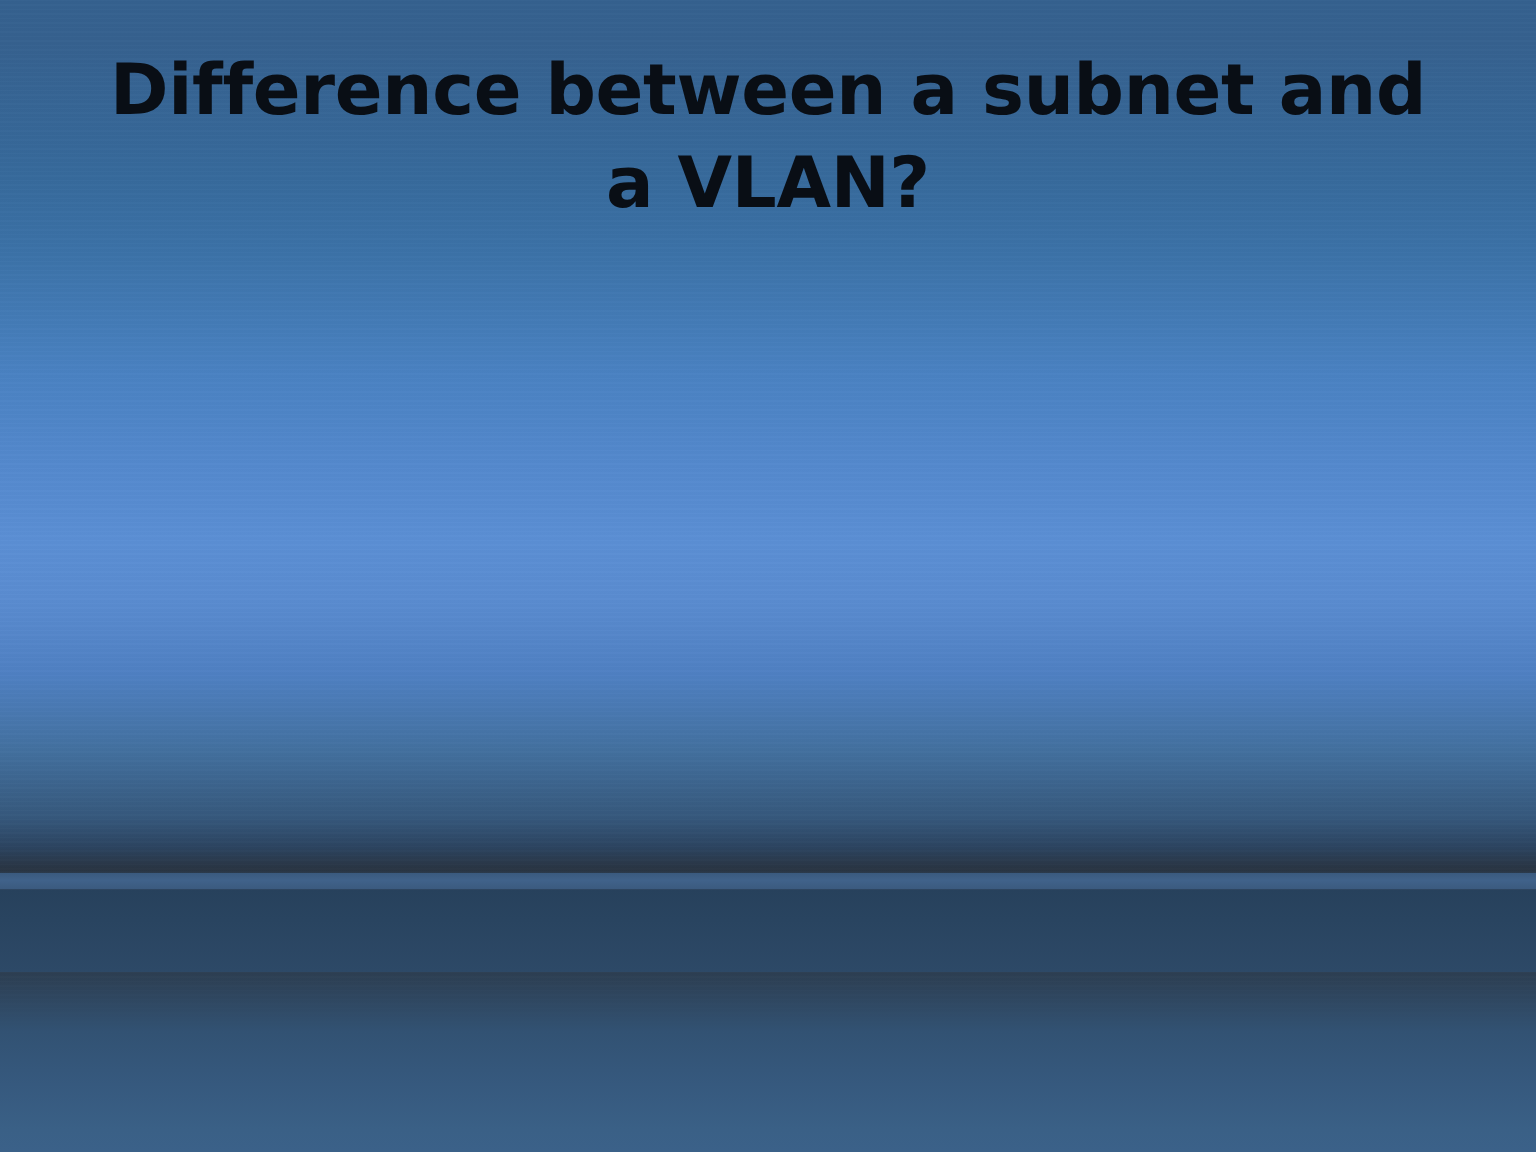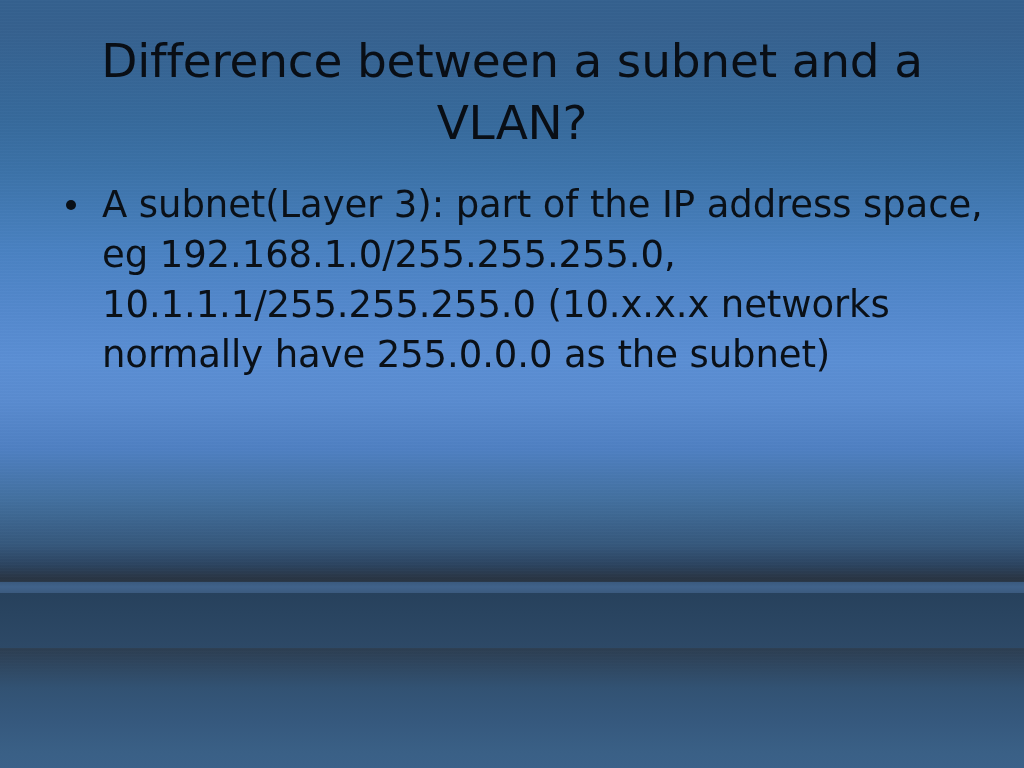--- a/index.html
+++ b/index.html
@@ -83,21 +83,21 @@
   
   .title {
     position: absolute;
     left: 60px;
     top: 30px;
     width: 904px;
     text-align: center;
     color: #090e15;
     font-size: 47px;
     line-height: 62px;
-    font-weight: 400;
+    font-weight: 700;
     letter-spacing: -0.2px;
     white-space: pre-wrap;
   }
 
   
   .body-block {
     position: absolute;
     left: 56px;
     top: 180px;
     width: 940px;
@@ -137,21 +137,17 @@
   <div class="texture"></div>
 
   <div class="band-stripe"></div>
 
   <div class="lower-region"></div>
 
   <div class="title">Difference between a subnet and a VLAN?</div>
 
   <div class="body-block">
 
-    <div class="bullet-row">
-      <span class="bullet-marker"></span>
-      <span class="bullet-text">A subnet(Layer 3): part of the IP address space, eg 192.168.1.0/255.255.255.0, 10.1.1.1/255.255.255.0 (10.x.x.x networks normally have 255.0.0.0 as the subnet)</span>
-    </div>
 
 
   </div>
 
 </div>
 
 </body></html>

